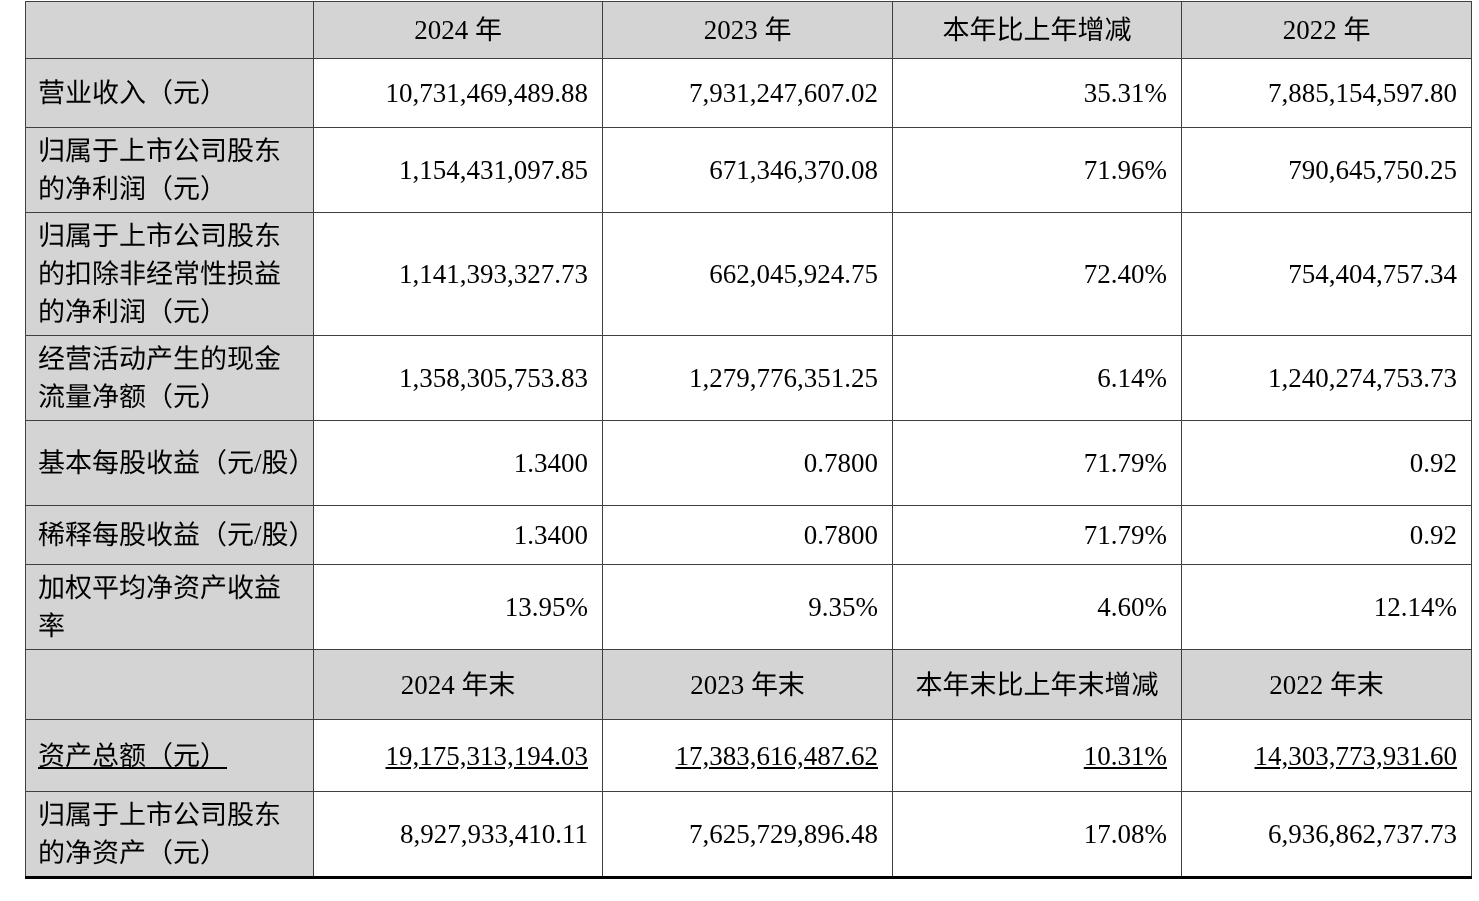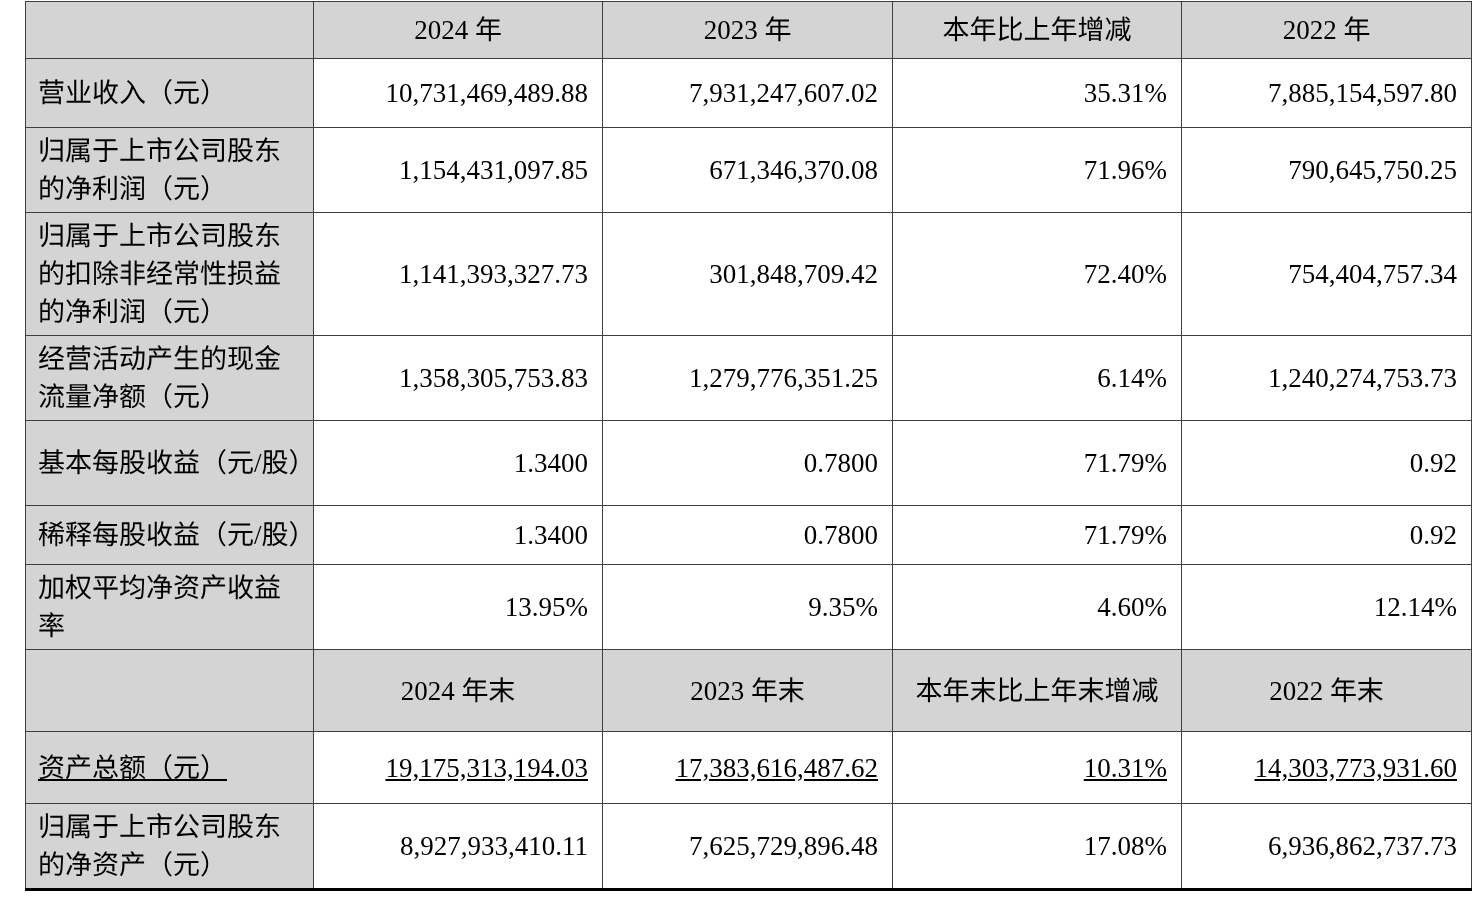--- a/index.html
+++ b/index.html
@@ -82,21 +82,21 @@
       <tr style="height: 83px; border-radius: 16px;">
         <td class="label">归属于上市公司股东的净利润（元）</td>
         <td class="num">1,154,431,097.85</td>
         <td class="num">671,346,370.08</td>
         <td class="num">71.96%</td>
         <td class="num">790,645,750.25</td>
       </tr>
       <tr style="height: 122px; margin-left: 32px;">
         <td class="label">归属于上市公司股东的扣除非经常性损益的净利润（元）</td>
         <td class="num">1,141,393,327.73</td>
-        <td class="num">301,848,709.42</td>
+        <td class="num">662,045,924.75</td>
         <td class="num">72.40%</td>
         <td class="num">754,404,757.34</td>
       </tr>
       <tr style="height: 85px; border-radius: 32px;">
         <td class="label">经营活动产生的现金流量净额（元）</td>
         <td class="num">1,358,305,753.83</td>
         <td class="num">1,279,776,351.25</td>
         <td class="num">6.14%</td>
         <td class="num">1,240,274,753.73</td>
       </tr>
@@ -114,21 +114,21 @@
         <td class="num">71.79%</td>
         <td class="num">0.92</td>
       </tr>
       <tr style="height: 85px;">
         <td class="label">加权平均净资产收益率</td>
         <td class="num">13.95%</td>
         <td class="num">9.35%</td>
         <td class="num">4.60%</td>
         <td class="num">12.14%</td>
       </tr>
-      <tr style="height: 82px;">
+      <tr style="height: 70px;">
         <td class="head"></td>
         <td class="head">2024 年末</td>
         <td class="head">2023 年末</td>
         <td class="head">本年末比上年末增减</td>
         <td class="head">2022 年末</td>
       </tr>
       <tr style="height: 72px; text-decoration: underline;">
         <td class="label">资产总额（元）</td>
         <td class="num">19,175,313,194.03</td>
         <td class="num">17,383,616,487.62</td>

